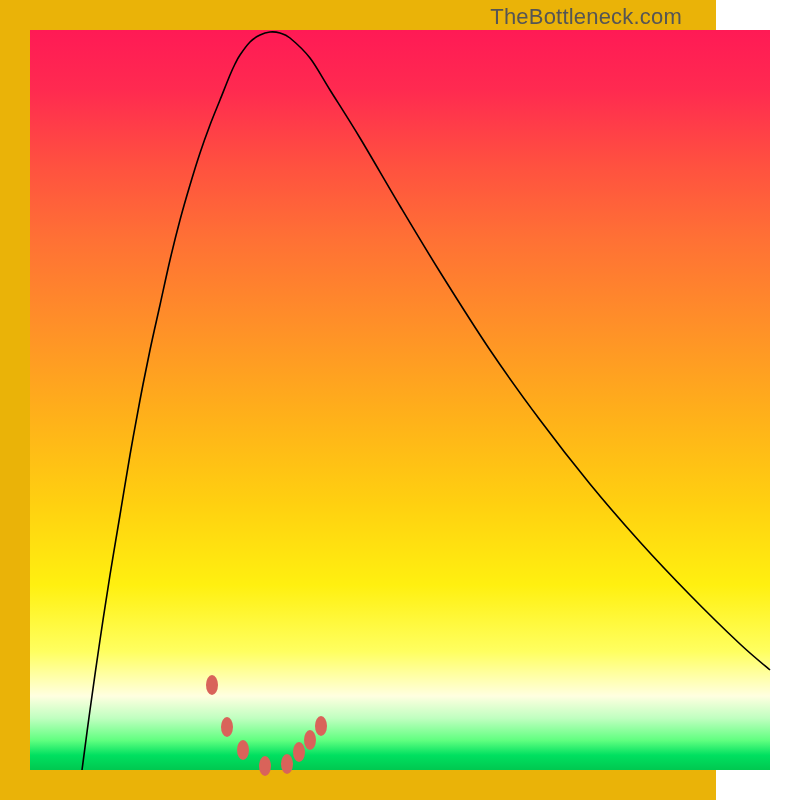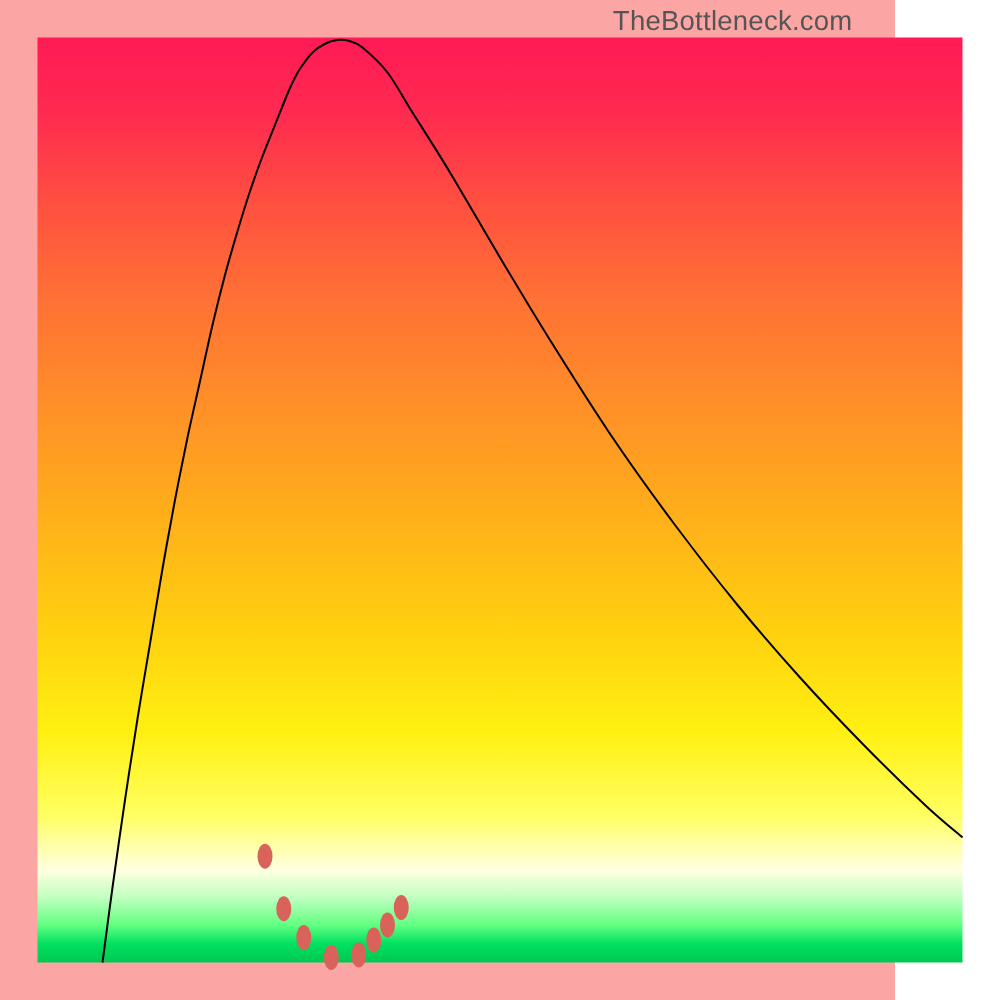--- a/index.html
+++ b/index.html
@@ -1,20 +1,20 @@
 <!DOCTYPE html>
 <html><head>
 <meta charset="utf-8">
 <style>
   * { margin: 0; padding: 0; box-sizing: border-box; }
   html, body { width: 800px; height: 800px; overflow: hidden; }
   .frame {
     width: 716px;
     height: 800px;
-    background: #fca5a5;
+    background: #eab308;
     position: relative;
   }
   .plot-area {
     position: absolute;
     left: 30px;
     top: 30px;
     width: 740px;
     height: 740px;
     background: linear-gradient(
       to bottom,

